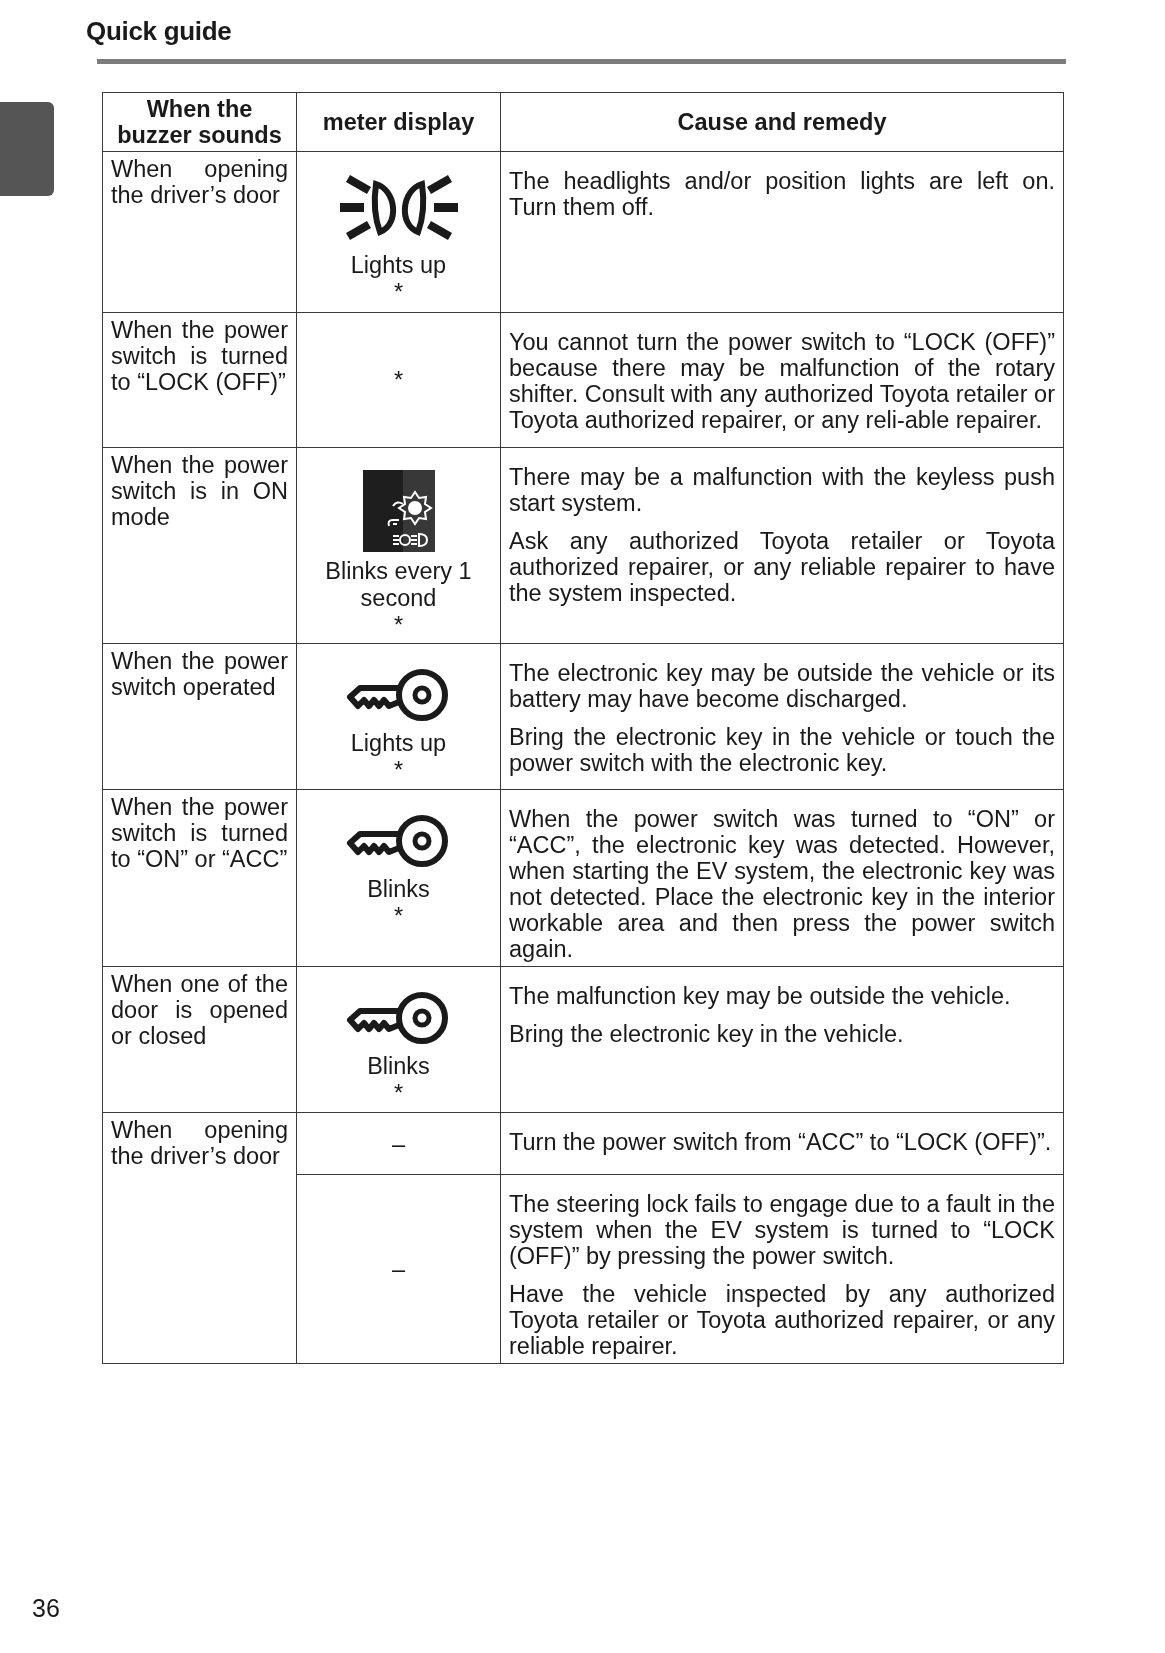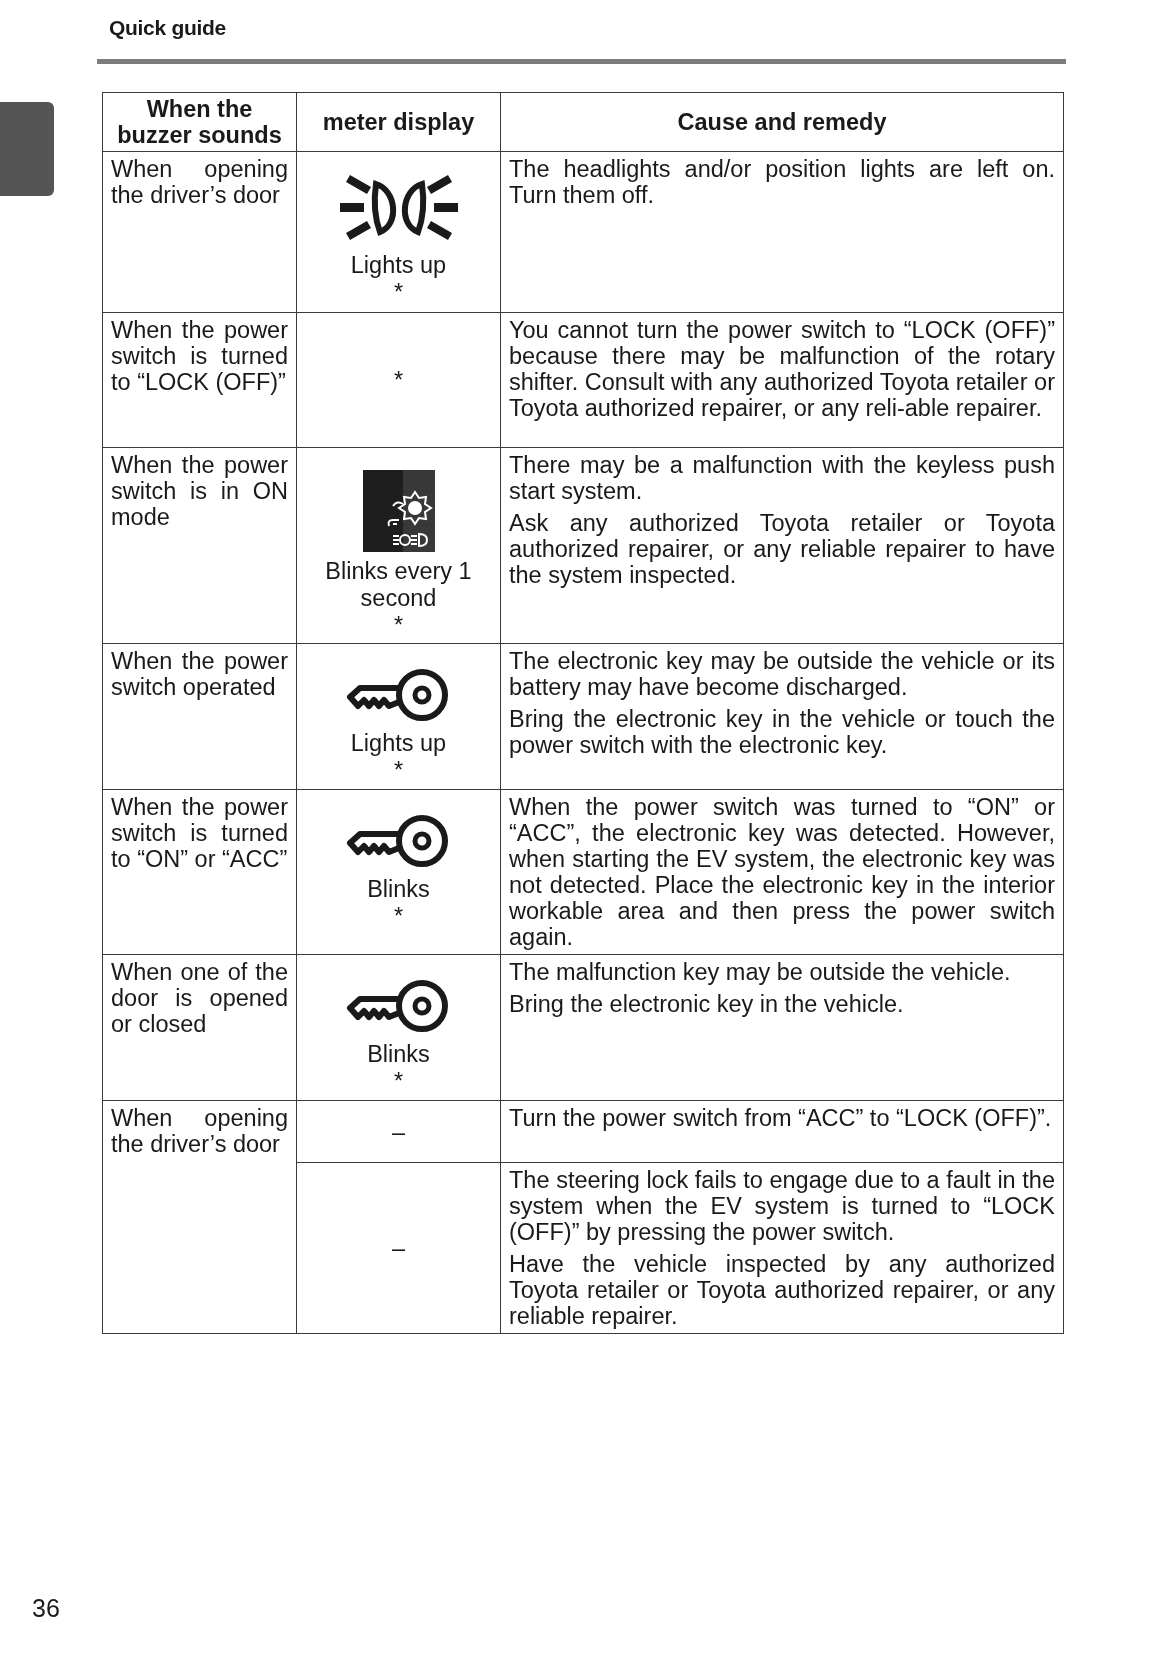--- a/index.html
+++ b/index.html
@@ -1,22 +1,22 @@
 <!DOCTYPE html>
 <html><head>
 <meta charset="utf-8">
 <style>
   html, body { margin: 0; padding: 0; background: #ffffff; }
   body {
     width: 1165px; height: 1653px; position: relative; overflow: hidden;
     font-family: "Liberation Sans", sans-serif; color: #1a1a1a;
   }
   .page-title {
-    position: absolute; left: 109px; top: 16px;
-    font-size: 21px; font-weight: bold; letter-spacing: -0.3px;
+    position: absolute; left: 86px; top: 16px;
+    font-size: 26px; font-weight: bold; letter-spacing: -0.3px;
     font-family: "Liberation Sans", sans-serif;
   }
   .title-rule {
     position: absolute; left: 97px; top: 59px; width: 969px; height: 5px;
     background: #7d7d7d;
   }
   .side-tab {
     position: absolute; left: 0; top: 102px; width: 54px; height: 94px;
     background: #555555; border-radius: 0 6px 6px 0;
   }
@@ -35,21 +35,21 @@
   table.guide th {
     font-weight: bold; text-align: center; vertical-align: middle;
     font-size: 23.5px; line-height: 28px; height: 54px; padding: 2px 6px;
   }
   col.c1 { width: 194px; }
   col.c2 { width: 204px; }
   col.c3 { width: 563px; }
   td.cond { text-align: justify; text-align-last: left; }
   td.meter { text-align: center; }
   td.meter.mid { vertical-align: middle; }
-  td.cause p { margin: 0 0 6px 0; text-align: justify; }
+  td.cause p { margin: 12px 0 6px 0; text-align: justify; }
   td.cause p:last-child { margin-bottom: 0; }
   .icon-wrap { display: block; margin: 14px auto 6px auto; }
   .meter-label, .meter-star { display: block; line-height: 27px; }
   .dash { display: block; }
 </style>
 </head>
 <body>
 
 <div class="page-title">Quick guide</div>
 <div class="title-rule"></div>

